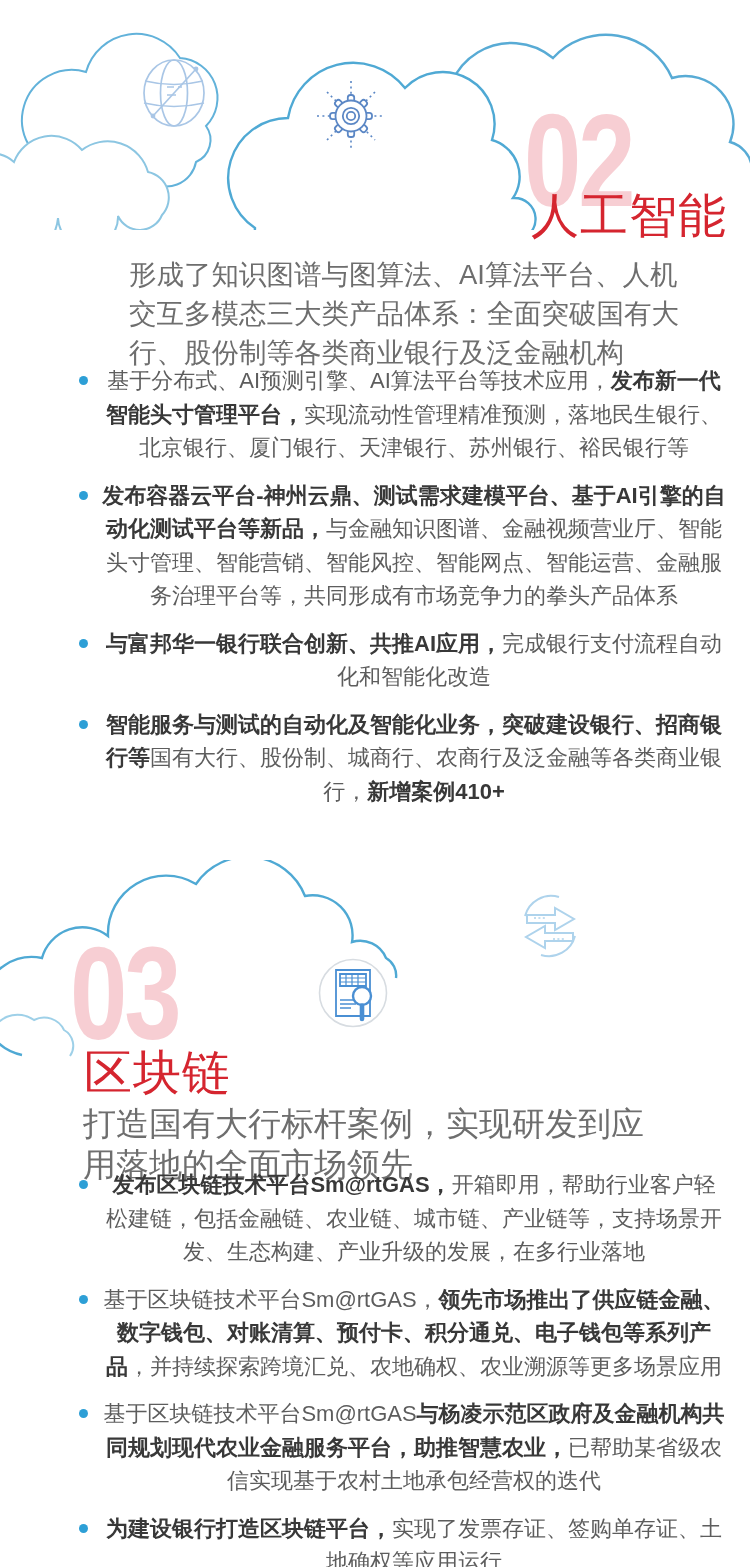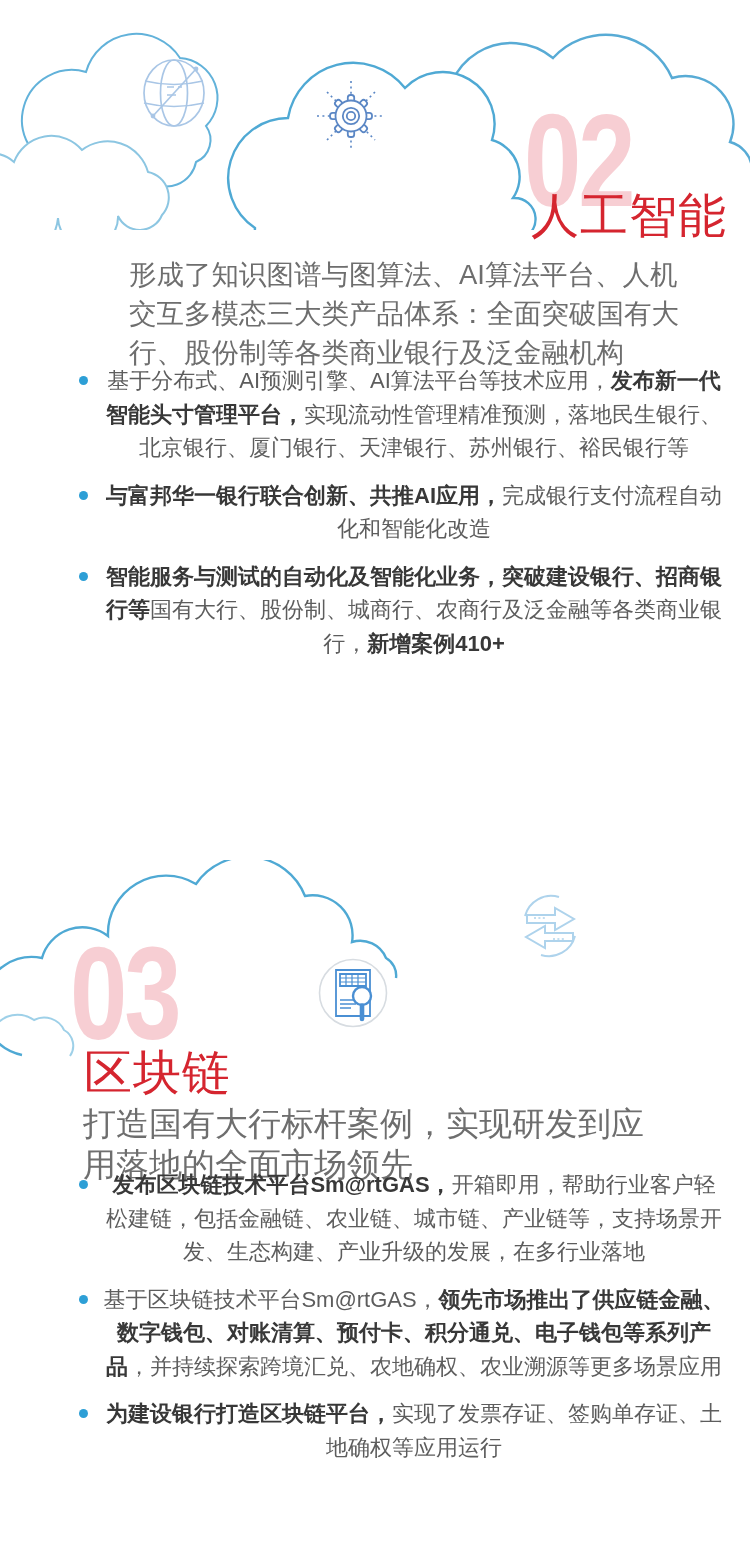--- a/index.html
+++ b/index.html
@@ -127,27 +127,29 @@
     </g>
   </g>
 </svg>
 
 <section>
   <div id="num02" class="sec-number">02</div>
   <h1 id="title02" class="sec-title">人工智能</h1>
   <p id="subtitle02" class="sec-subtitle">形成了知识图谱与图算法、AI算法平台、人机交互多模态三大类产品体系：全面突破国有大行、股份制等各类商业银行及泛金融机构</p>
   <ul id="bullets02" class="bullet-list">
       <li class="bullet"><span class="dot"></span><span><span class="r">基于分布式、AI预测引擎、AI算法平台等技术应用，</span><span class="b">发布新一代智能头寸管理平台，</span><span class="r">实现流动性管理精准预测，落地民生银行、北京银行、厦门银行、天津银行、苏州银行、裕民银行等</span></span></li>
+      <li class="bullet"><span class="dot"></span><span><span class="b">发布容器云平台-神州云鼎、测试需求建模平台、基于AI引擎的自动化测试平台等新品，</span><span class="r">与金融知识图谱、金融视频营业厅、智能头寸管理、智能营销、智能风控、智能网点、智能运营、金融服务治理平台等，共同形成有市场竞争力的拳头产品体系</span></span></li>
       <li class="bullet"><span class="dot"></span><span><span class="b">与富邦华一银行联合创新、共推AI应用，</span><span class="r">完成银行支付流程自动化和智能化改造</span></span></li>
       <li class="bullet"><span class="dot"></span><span><span class="b">智能服务与测试的自动化及智能化业务，突破建设银行、招商银行等</span><span class="r">国有大行、股份制、城商行、农商行及泛金融等各类商业银行，</span><span class="b">新增案例410+</span></span></li>
     </ul>
 </section>
 
 <section>
   <div id="num03" class="sec-number">03</div>
   <h1 id="title03" class="sec-title">区块链</h1>
   <p id="subtitle03" class="sec-subtitle">打造国有大行标杆案例，实现研发到应用落地的全面市场领先</p>
   <ul id="bullets03" class="bullet-list">
       <li class="bullet"><span class="dot"></span><span><span class="b">发布区块链技术平台Sm@rtGAS，</span><span class="r">开箱即用，帮助行业客户轻松建链，包括金融链、农业链、城市链、产业链等，支持场景开发、生态构建、产业升级的发展，在多行业落地</span></span></li>
       <li class="bullet"><span class="dot"></span><span><span class="r">基于区块链技术平台Sm@rtGAS，</span><span class="b">领先市场推出了供应链金融、数字钱包、对账清算、预付卡、积分通兑、电子钱包等系列产品</span><span class="r">，并持续探索跨境汇兑、农地确权、农业溯源等更多场景应用</span></span></li>
+      <li class="bullet"><span class="dot"></span><span><span class="r">基于区块链技术平台Sm@rtGAS</span><span class="b">与杨凌示范区政府及金融机构共同规划现代农业金融服务平台，助推智慧农业，</span><span class="r">已帮助某省级农信实现基于农村土地承包经营权的迭代</span></span></li>
       <li class="bullet"><span class="dot"></span><span><span class="b">为建设银行打造区块链平台，</span><span class="r">实现了发票存证、签购单存证、土地确权等应用运行</span></span></li>
     </ul>
 </section>
 
 </body></html>

